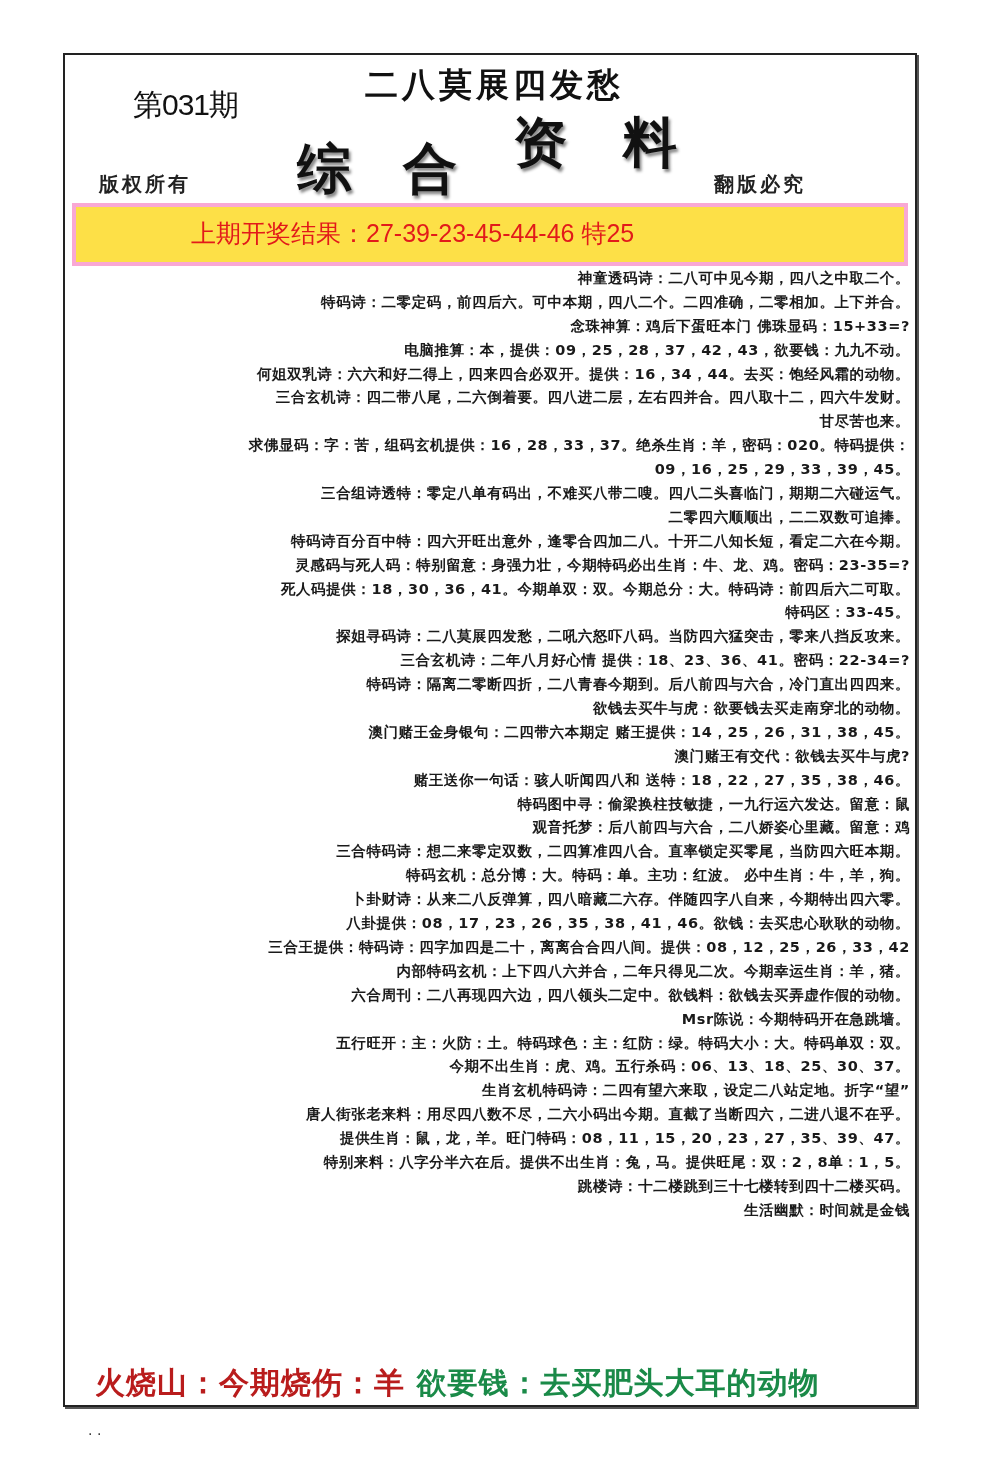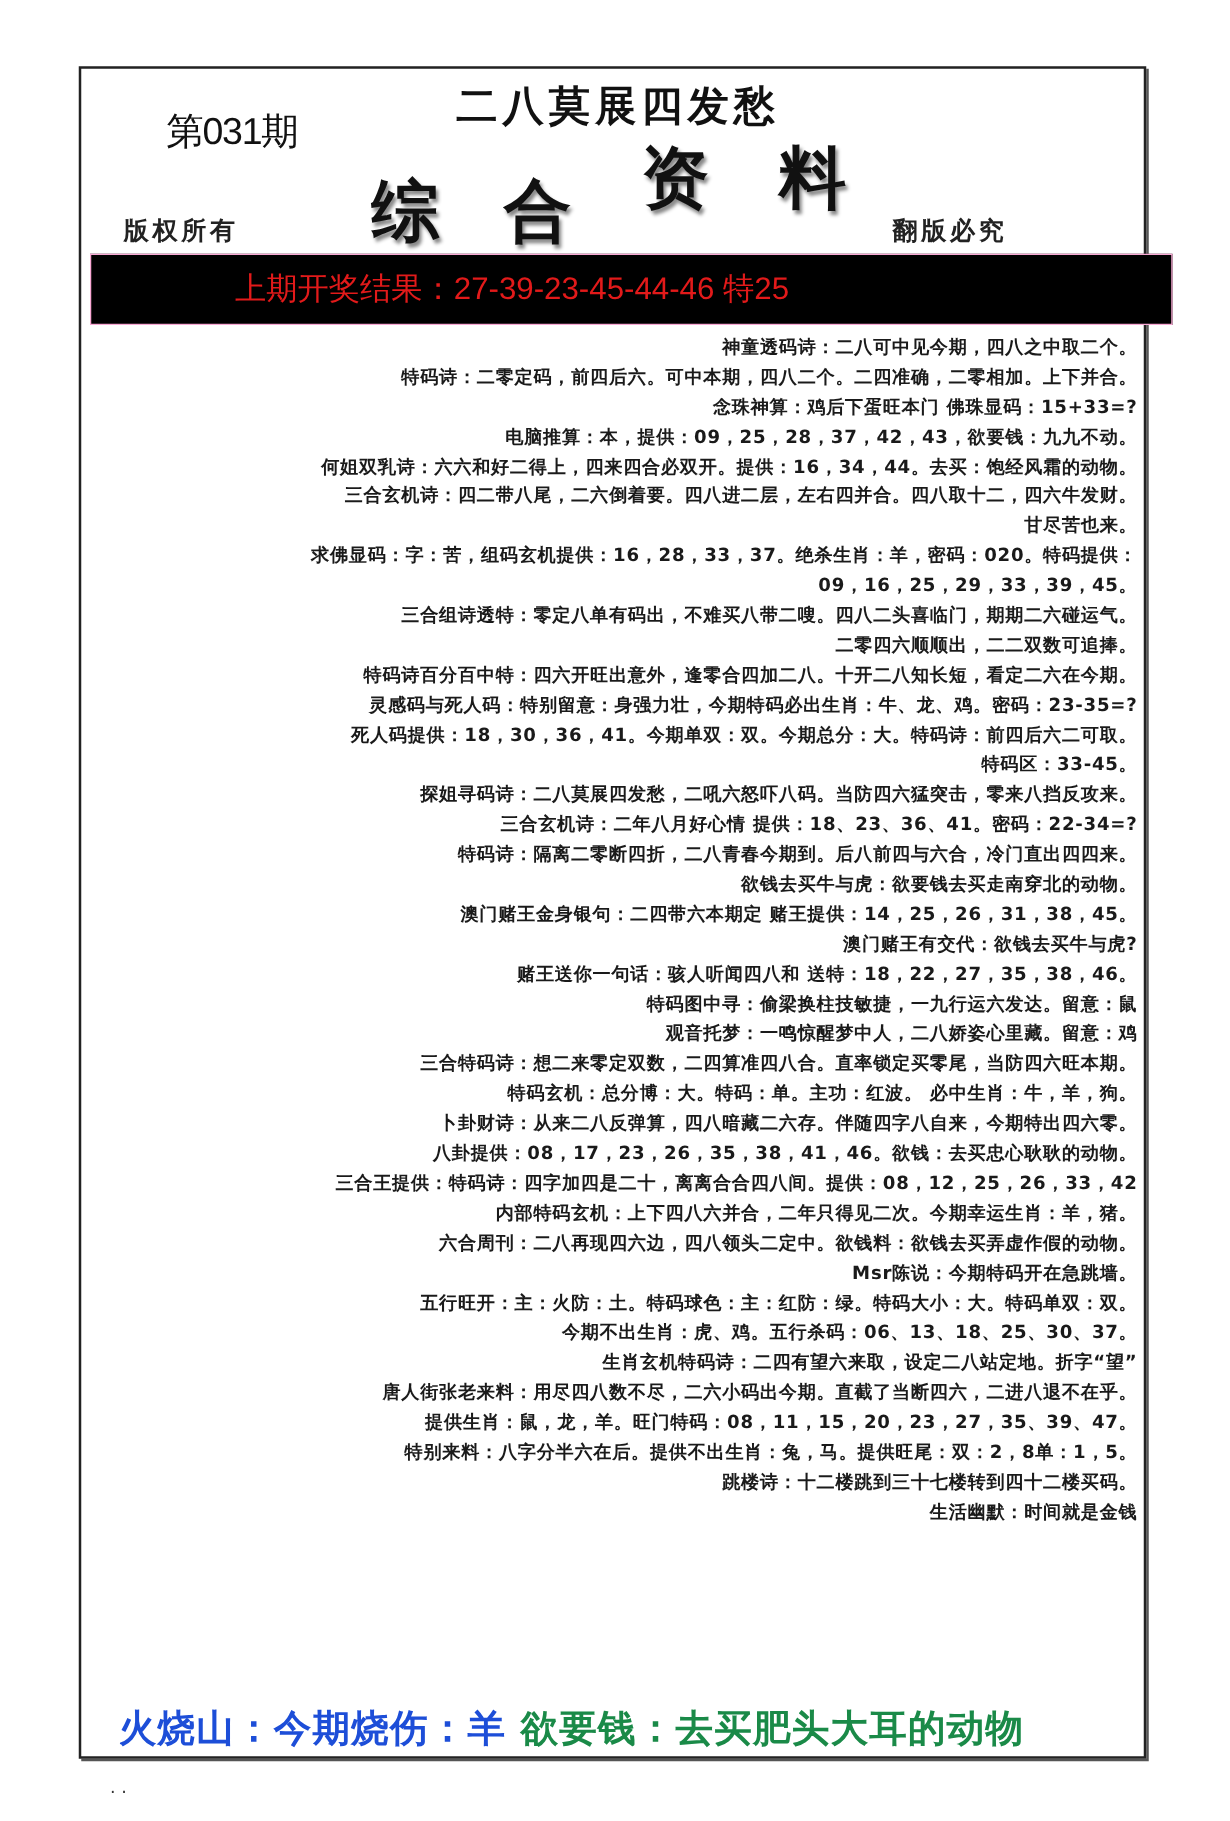--- a/index.html
+++ b/index.html
@@ -11,33 +11,33 @@
            font-family: "Liberation Sans", sans-serif; letter-spacing: -1px; }
   .center-title { position: absolute; left: 300px; top: 8px; font-size: 33px; font-weight: bold;
                   letter-spacing: 4px; color: #111; font-family: "DejaVu Sans", sans-serif; }
   .big1 { position: absolute; font-size: 54px; font-weight: bold; color: #111;
           text-shadow: 2px 3px 3px #888; font-family: "DejaVu Serif", serif; }
   .copy-left { position: absolute; left: 34px; top: 116px; font-size: 20px; font-weight: bold;
                letter-spacing: 3px; color: #222; }
   .copy-right { position: absolute; left: 649px; top: 116px; font-size: 20px; font-weight: bold;
                 letter-spacing: 3px; color: #222; }
   .result-box { position: absolute; left: 7px; top: 148px; width: 828px; height: 55px;
-                border: 1px solid #f9a8d4; background: #000000; padding-left: 36px; }
+                border: 4px solid #f9a8d4; background: #fde047; }
   .result-text { position: absolute; left: 115px; top: 10px; font-size: 25px; color: #e21a1a;
                  font-family: "Liberation Sans", sans-serif; white-space: nowrap; }
   .lines { position: absolute; left: 5px; top: 212px; width: 840px; }
   .line { height: 23.9px; line-height: 23.9px; font-size: 14.5px; white-space: nowrap;
           color: #1a1a1a; font-weight: bold; letter-spacing: 0.6px; text-align: right; }
   .story { position: absolute; left: 8px; top: 1196px; width: 840px; }
   .story .p { height: 29px; line-height: 29px; font-size: 14.5px; white-space: nowrap;
               color: #1a1a1a; letter-spacing: 0.6px; }
   .story .p.indent { padding-left: 24px; }
   .footer { position: absolute; left: 30px; top: 1308px; font-size: 30px; font-weight: bold;
             white-space: nowrap; font-family: "DejaVu Serif", serif; letter-spacing: 1px; }
-  .footer .red { color: #1d4ed8; }
+  .footer .red { color: #b91c1c; }
   .footer .green { color: #1a8a48; }
   .dots { position: absolute; left: 88px; top: 1426px; font-size: 14px; color: #333; }
 </style>
 </head>
 <body>
 
 <div class="frame">
   <div class="issue">第031期</div>
   <div class="center-title">二八莫展四发愁</div>
 
@@ -70,21 +70,21 @@
       <div class="line">死人码提供：18，30，36，41。今期单双：双。今期总分：大。特码诗：前四后六二可取。</div>
       <div class="line">特码区：33-45。</div>
       <div class="line">探姐寻码诗：二八莫展四发愁，二吼六怒吓八码。当防四六猛突击，零来八挡反攻来。</div>
       <div class="line">三合玄机诗：二年八月好心情 提供：18、23、36、41。密码：22-34=?</div>
       <div class="line">特码诗：隔离二零断四折，二八青春今期到。后八前四与六合，冷门直出四四来。</div>
       <div class="line">欲钱去买牛与虎：欲要钱去买走南穿北的动物。</div>
       <div class="line">澳门赌王金身银句：二四带六本期定 赌王提供：14，25，26，31，38，45。</div>
       <div class="line">澳门赌王有交代：欲钱去买牛与虎?</div>
       <div class="line">赌王送你一句话：骇人听闻四八和 送特：18，22，27，35，38，46。</div>
       <div class="line">特码图中寻：偷梁换柱技敏捷，一九行运六发达。留意：鼠</div>
-      <div class="line">观音托梦：一鸣惊醒梦中人，二八娇姿心里藏。留意：鸡</div>
+      <div class="line">观音托梦：后八前四与六合，二八娇姿心里藏。留意：鸡</div>
       <div class="line">三合特码诗：想二来零定双数，二四算准四八合。直率锁定买零尾，当防四六旺本期。</div>
       <div class="line">特码玄机：总分博：大。特码：单。主功：红波。 必中生肖：牛，羊，狗。</div>
       <div class="line">卜卦财诗：从来二八反弹算，四八暗藏二六存。伴随四字八自来，今期特出四六零。</div>
       <div class="line">八卦提供：08，17，23，26，35，38，41，46。欲钱：去买忠心耿耿的动物。</div>
       <div class="line">三合王提供：特码诗：四字加四是二十，离离合合四八间。提供：08，12，25，26，33，42</div>
       <div class="line">内部特码玄机：上下四八六并合，二年只得见二次。今期幸运生肖：羊，猪。</div>
       <div class="line">六合周刊：二八再现四六边，四八领头二定中。欲钱料：欲钱去买弄虚作假的动物。</div>
       <div class="line">Msr陈说：今期特码开在急跳墙。</div>
       <div class="line">五行旺开：主：火防：土。特码球色：主：红防：绿。特码大小：大。特码单双：双。</div>
       <div class="line">今期不出生肖：虎、鸡。五行杀码：06、13、18、25、30、37。</div>

